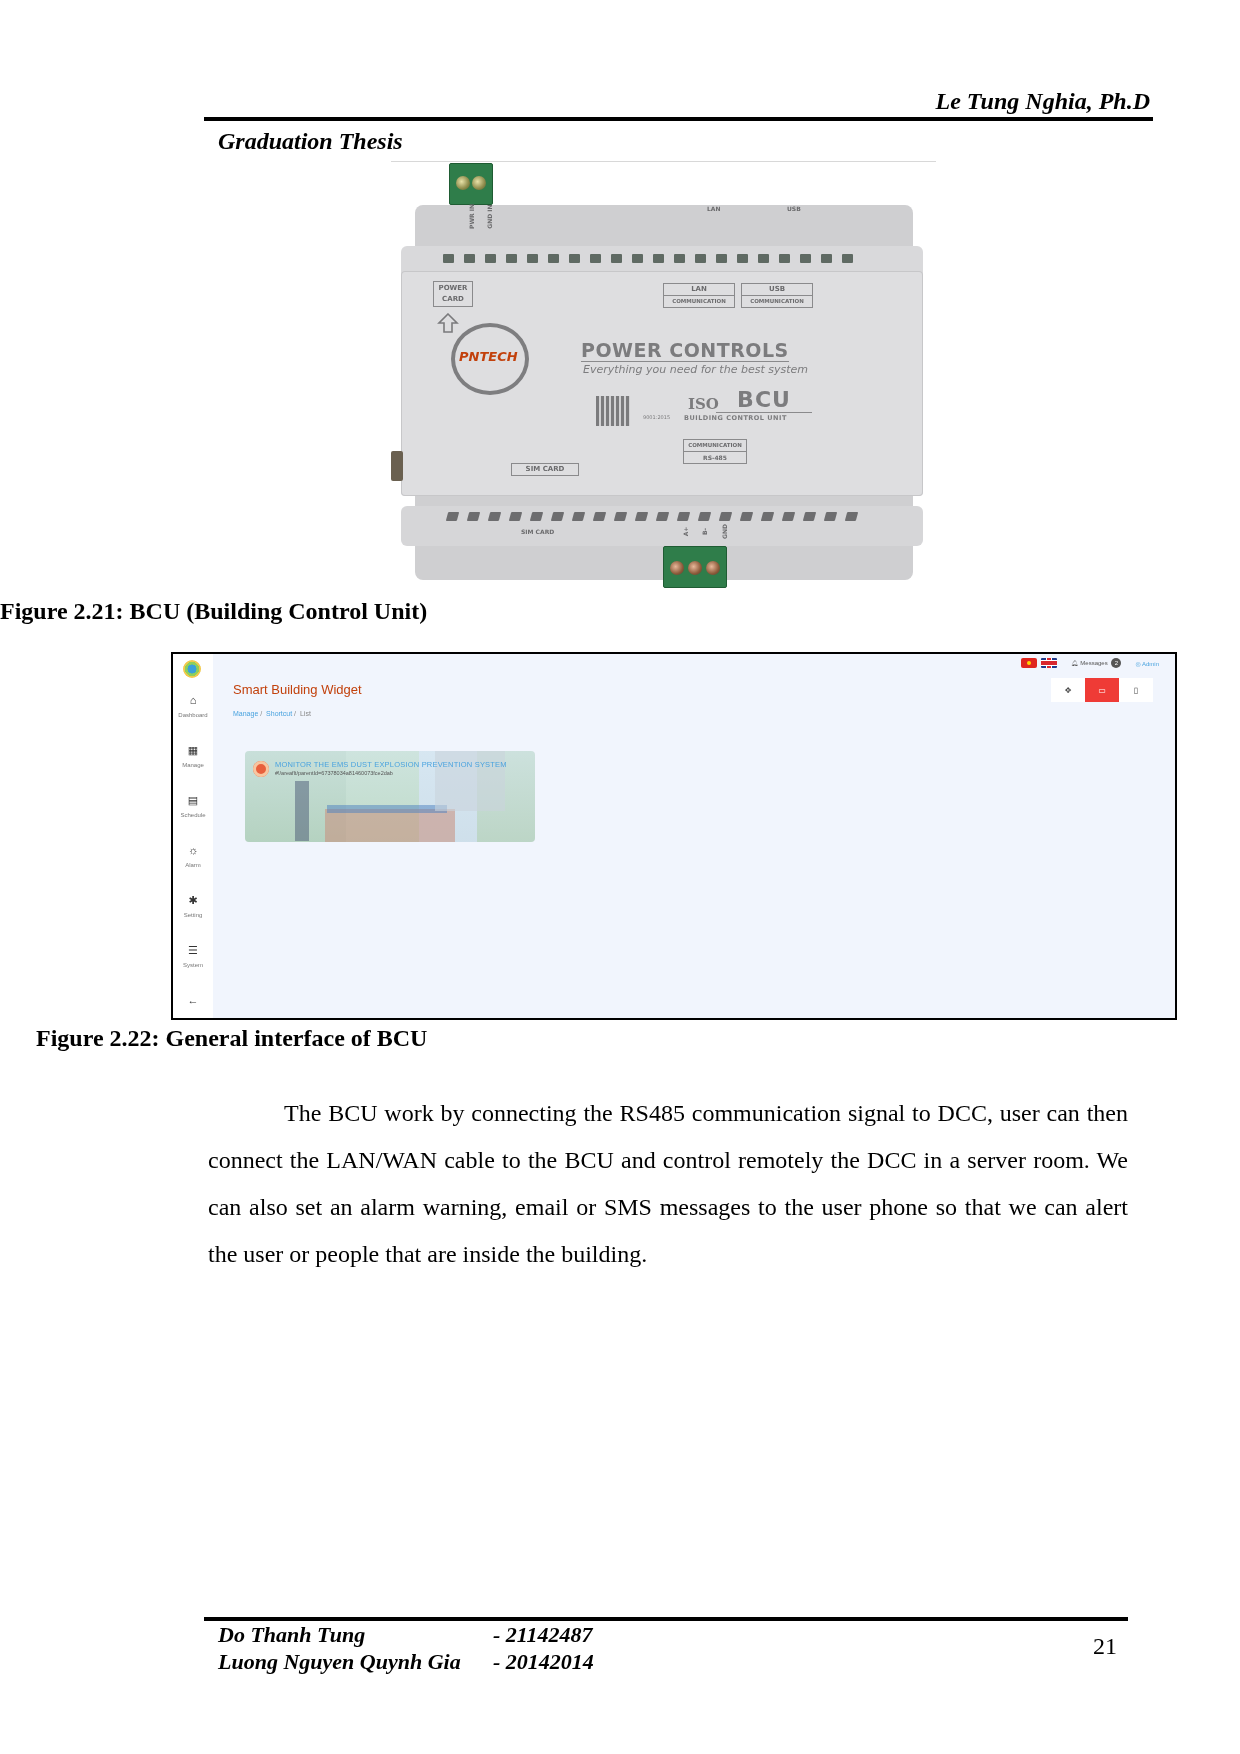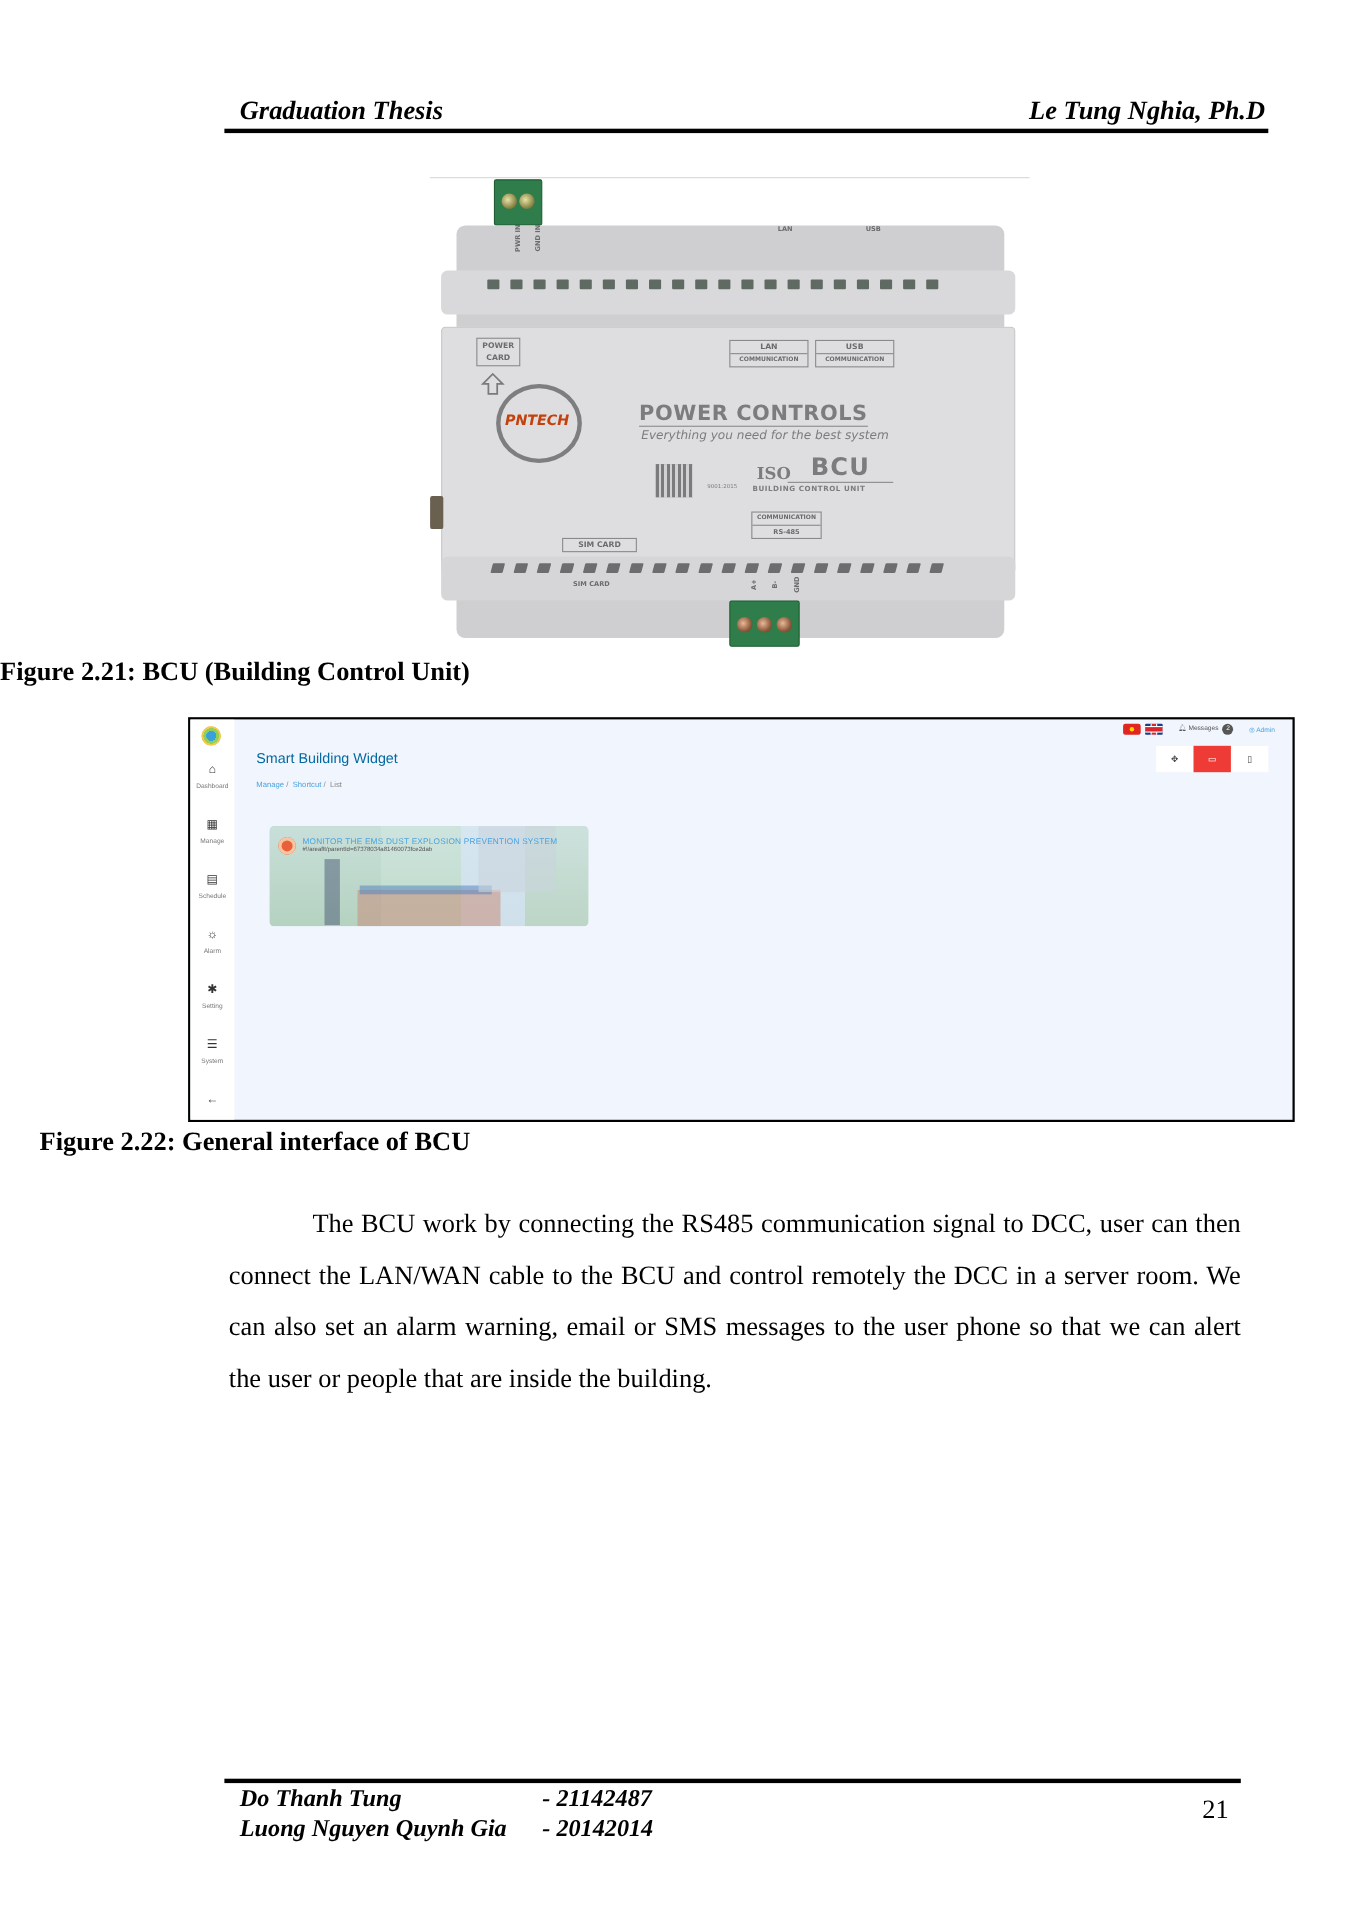--- a/index.html
+++ b/index.html
@@ -1,32 +1,32 @@
 <!DOCTYPE html>
 <html><head>
 <meta charset="utf-8">
 <style>
   html, body { margin:0; padding:0; background:#ffffff; }
   body { width:1240px; height:1754px; position:relative; overflow:hidden; font-family:"Liberation Serif", serif; color:#000; }
 
   
   .hdr-left, .hdr-right { position:absolute; top:88px; font-family:"Liberation Serif", serif; font-style:italic; font-weight:bold; font-size:24px; }
-  .hdr-left { left:218px; }
+  .hdr-left { left:218px;margin-top:40px; }
   .hdr-right { right:90px; }
   .hdr-rule { position:absolute; left:204px; top:117px; width:949px; height:4px; background:#000; }
 
   
   .photo { position:absolute; left:391px; top:161px; width:545px; height:430px; background:#fff; }
   .photo-topline { position:absolute; left:0; top:0; width:100%; height:1px; background:#d8d8d8; }
   .terminal { position:absolute; background:#2f7d4a; border:1px solid #1f5c33; border-radius:2px; }
   .screw { position:absolute; width:14px; height:14px; border-radius:50%; background:radial-gradient(circle at 40% 40%, #e8e2a8, #8c8a4a 60%, #4d5a2e); }
   .device-back { position:absolute; left:24px; top:44px; width:498px; height:375px; background:#cfcfd1; border-radius:8px; }
   .device-rail-top { position:absolute; left:10px; top:85px; width:522px; height:40px; background:#d9d9db; border-radius:6px; }
   .device-rail-bot { position:absolute; left:10px; top:345px; width:522px; height:40px; background:#d6d6d8; border-radius:6px; }
-  .device-face { position:absolute; left:10px; top:136px; width:522px; height:225px; background:#dedee0; border-radius:4px; box-shadow: inset 0 0 0 1px #c7c7c9; }
+  .device-face { position:absolute; left:10px; top:110px; width:522px; height:225px; background:#dedee0; border-radius:4px; box-shadow: inset 0 0 0 1px #c7c7c9; }
   .vent-row { position:absolute; left:50px; display:flex; gap:10px; }
   .vent { width:11px; height:9px; background:#5f6a63; border-radius:1px; }
   .vent.bot { background:#6d6d6f; transform:skewX(-15deg); }
   .lbl-box { position:absolute; border:1px solid #8a8a8c; font-family:"DejaVu Sans", sans-serif; font-size:7px; font-weight:bold; color:#6b6b6d; text-align:center; line-height:11px; }
   .lbl-box .sub { border-top:1px solid #8a8a8c; font-size:5.5px; }
   .tiny-lbl { position:absolute; font-family:"DejaVu Sans", sans-serif; font-size:6px; font-weight:bold; color:#6b6b6d; }
   .brand { position:absolute; font-family:"DejaVu Sans", sans-serif; font-weight:bold; color:#7c7c7e; }
   .pn-logo { position:absolute; left:60px; top:150px; width:70px; height:64px; border:4px solid #7e7e80; border-radius:50%; }
   .pn-logo span { position:absolute; left:4px; top:22px; font-family:"DejaVu Sans", sans-serif; font-style:italic; font-weight:bold; font-size:13px; color:#c2410c; }
   .qr { position:absolute; left:155px; top:265px; width:34px; height:30px; background:repeating-linear-gradient(90deg,#6a6a6c 0 3px,#cfcfd1 3px 5px), #777; opacity:.85; }
@@ -34,21 +34,21 @@
 
   .cap { position:absolute; left:0; width:1240px; text-align:left; font-family:"Liberation Serif", serif; font-weight:bold; font-size:24px; }
 
   
   .ui-frame { position:absolute; left:171px; top:652px; width:1002px; height:364px; border:2px solid #000; background:#f1f5fd; overflow:hidden; font-family:"Liberation Sans", sans-serif; }
   .ui-sidebar { position:absolute; left:0; top:0; width:40px; height:100%; background:#ffffff; }
   .sb-logo { position:absolute; left:10px; top:6px; width:18px; height:18px; border-radius:50%; background:radial-gradient(circle at 50% 50%, #3aa0d8 0 35%, #8fcf5a 36% 55%, #f2c94c 56% 70%, #cfe6f7 71%); }
   .sb-item { position:absolute; left:0; width:40px; text-align:center; color:#333; }
   .sb-icon { display:block; font-size:11px; line-height:12px; color:#333; }
   .sb-label { display:block; font-size:6px; color:#777; margin-top:6px; }
-  .ui-title { position:absolute; left:60px; top:28px; font-size:13px; color:#0369a1; }
+  .ui-title { position:absolute; left:60px; top:28px; font-size:13px; color:#c2410c; }
   .ui-crumbs { position:absolute; left:60px; top:56px; font-size:7px; color:#888; }
   .ui-crumbs .lnk { color:#4aa3df; }
   .widget { position:absolute; left:72px; top:97px; width:290px; height:91px; border-radius:4px; overflow:hidden;
             background: linear-gradient(180deg, rgba(225,240,250,.75), rgba(225,240,250,.55)),
             linear-gradient(90deg, #7fae7a 0 35%, #95c08c 35% 60%, #b8cbd8 60% 80%, #8fb587 80%); }
   .w-bldg { position:absolute; background:#c98e7c; opacity:.55; }
   .w-logo { position:absolute; left:8px; top:10px; width:16px; height:16px; border-radius:50%; background:#e8603c; box-shadow: inset 0 0 0 3px #f7c6a0; }
   .w-title { position:absolute; left:30px; top:9px; font-size:7.5px; color:#4aa3df; letter-spacing:.2px; white-space:nowrap; }
   .w-sub { position:absolute; left:30px; top:19px; font-size:5.5px; color:#555; white-space:nowrap; }
   .ui-topright { position:absolute; right:16px; top:4px; display:flex; align-items:center; gap:14px; font-size:6px; color:#555; }

